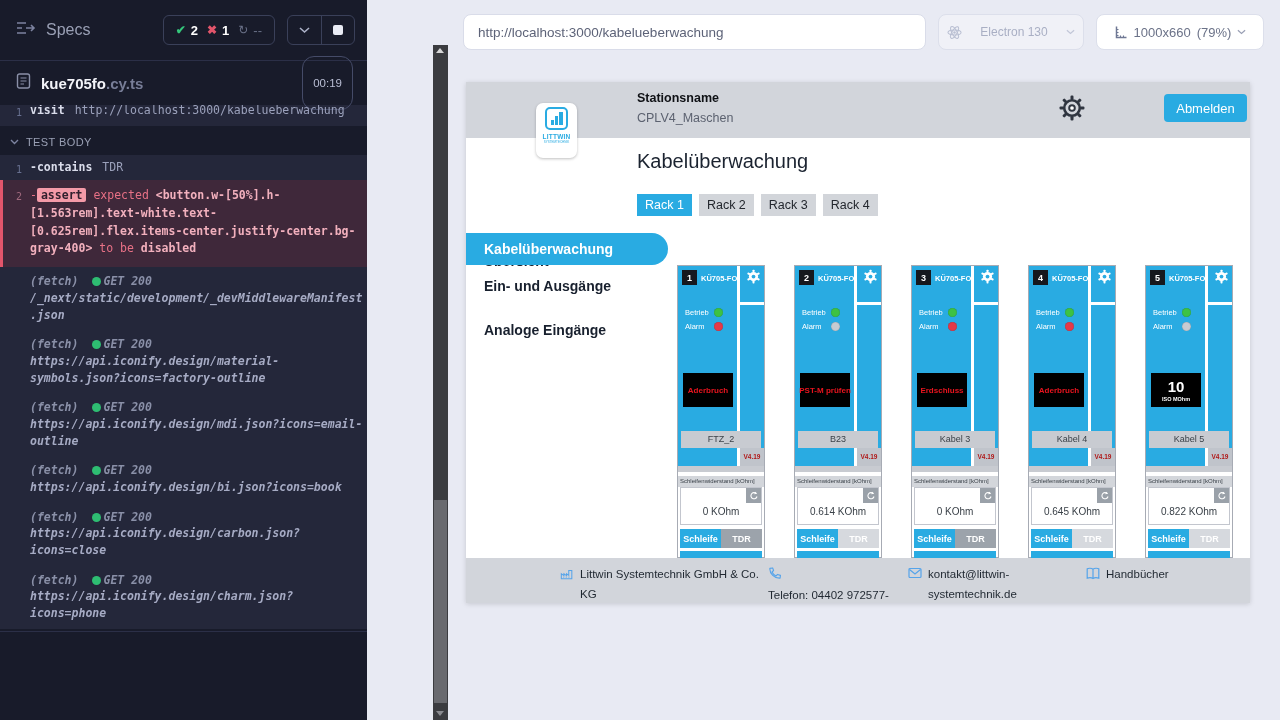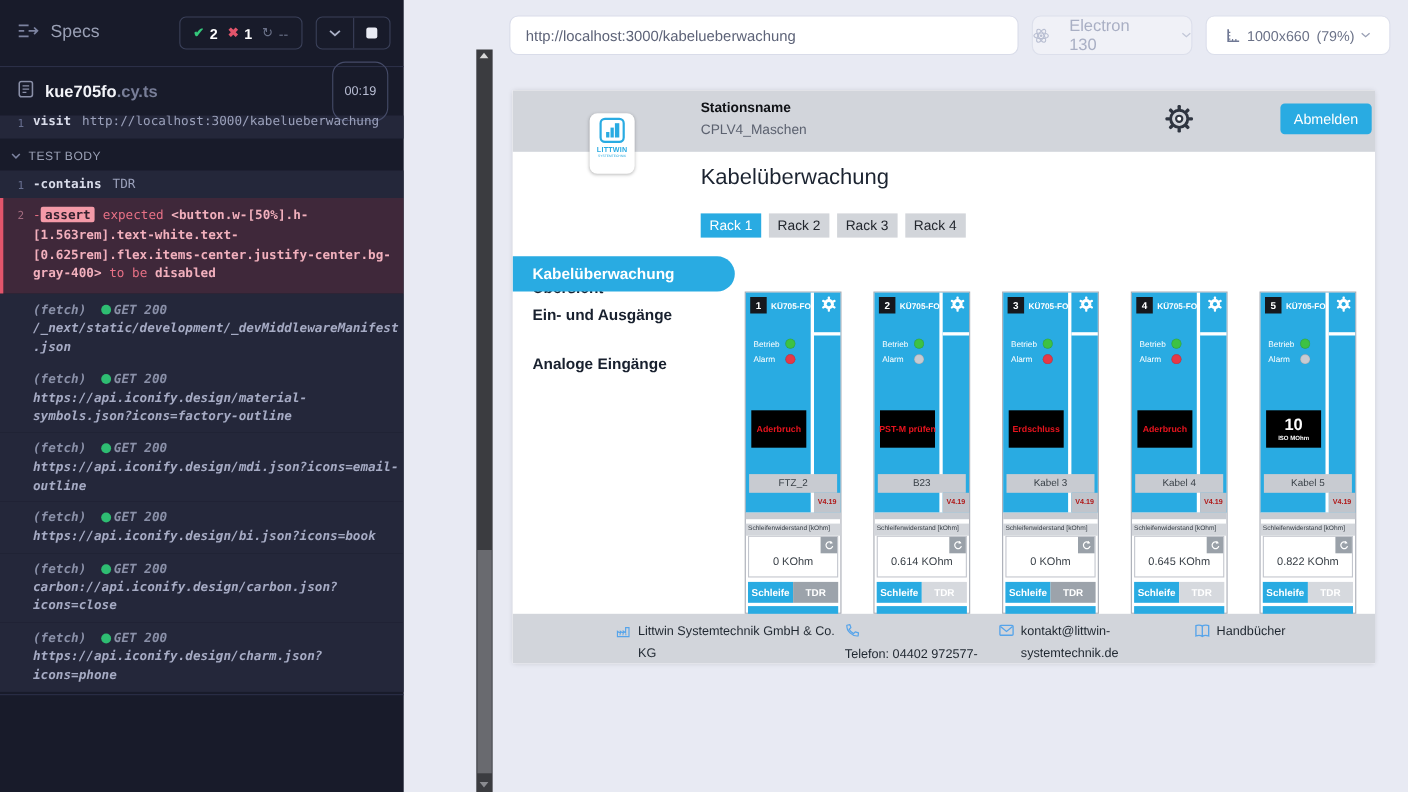--- a/index.html
+++ b/index.html
@@ -58,21 +58,21 @@
 
   
   #cy-scrollbar { position:absolute; left:433px; top:45px; width:15px; height:675px; background:#3b3c40; }
   .sb-up { position:absolute; top:3px; left:3px; width:0; height:0; border-left:4.5px solid transparent; border-right:4.5px solid transparent; border-bottom:5px solid #d8d8d8; }
   .sb-down { position:absolute; bottom:4px; left:3px; width:0; height:0; border-left:4.5px solid transparent; border-right:4.5px solid transparent; border-top:5px solid #8a8b90; }
   .sb-thumb { position:absolute; left:1px; top:455px; width:13px; height:203px; background:#696a6f; }
 
   
   #right-pane { position:absolute; left:448px; top:0; width:832px; height:720px; background:#e8eaf3; }
   .url-box { position:absolute; left:15px; top:14px; width:463px; height:36px; background:#fff; border:1px solid #d9dce9; border-radius:8px; display:flex; align-items:center; padding:0 14px; font-size:13.5px; color:#5d6378; }
-  .browser-select { position:absolute; left:490px; top:14px; width:146px; height:36px; border:1px solid #dcdfeb; border-radius:8px; background:rgba(255,255,255,.35); display:flex; align-items:center; justify-content:center; gap:18px; color:#a9afc4; font-size:15px; }
+  .browser-select { position:absolute; left:490px; top:14px; width:146px; height:36px; border:1px solid #dcdfeb; border-radius:8px; background:rgba(255,255,255,.35); display:flex; align-items:center; justify-content:center; gap:18px; color:#a9afc4; font-size:12px; }
   .size-select { position:absolute; left:648px; top:14px; width:168px; height:36px; border:1px solid #dcdfeb; border-radius:8px; background:#fff; display:flex; align-items:center; justify-content:center; gap:6px; color:#6b7288; font-size:13px; }
 
   
   .app-frame { position:absolute; left:18px; top:82px; width:784px; height:521px; background:#fff; box-shadow:0 1px 5px rgba(0,0,0,.15); overflow:hidden; }
   .app-header { position:absolute; left:0; top:0; width:784px; height:56px; background:#d2d5db; }
   .logo-badge { position:absolute; left:70px; top:21px; width:41px; height:55px; background:#fff; border-radius:7px; box-shadow:0 1px 3px rgba(0,0,0,.25); z-index:3; display:flex; flex-direction:column; align-items:center; padding-top:4px; }
   .logo-mark { width:23px; height:23px; border:2px solid #29abe2; border-radius:5px; display:flex; align-items:flex-end; justify-content:center; gap:1px; padding:2px 2px 3px 2px; }
   .logo-mark i { display:block; background:#29abe2; width:3px; }
   .logo-mark i.b1 { height:5px; } .logo-mark i.b2 { height:9px; } .logo-mark i.b3 { height:13px; width:4px; }
   .logo-line1 { font-size:6.5px; font-weight:bold; color:#29abe2; margin-top:3px; letter-spacing:.2px; }
@@ -213,21 +213,21 @@
   <div class="cmd-row fetch-row">
     <div class="cmd-num"></div>
     <div class="fetch-body"><span class="fetch-label">(fetch)</span><span class="fetch-dot"></span><span class="fetch-method">GET 200</span><span class="fetch-url">https://api.iconify.design/mdi.json?icons=email-outline</span></div>
   </div>
   <div class="cmd-row fetch-row">
     <div class="cmd-num"></div>
     <div class="fetch-body"><span class="fetch-label">(fetch)</span><span class="fetch-dot"></span><span class="fetch-method">GET 200</span><span class="fetch-url">https://api.iconify.design/bi.json?icons=book</span></div>
   </div>
   <div class="cmd-row fetch-row">
     <div class="cmd-num"></div>
-    <div class="fetch-body"><span class="fetch-label">(fetch)</span><span class="fetch-dot"></span><span class="fetch-method">GET 200</span><span class="fetch-url">carbon://api.iconify.design/carbon.json?icons=close</span></div>
+    <div class="fetch-body"><span class="fetch-label">(fetch)</span><span class="fetch-dot"></span><span class="fetch-method">GET 200</span><span class="fetch-url">https://api.iconify.design/carbon.json?icons=close</span></div>
   </div>
   <div class="cmd-row fetch-row">
     <div class="cmd-num"></div>
     <div class="fetch-body"><span class="fetch-label">(fetch)</span><span class="fetch-dot"></span><span class="fetch-method">GET 200</span><span class="fetch-url">https://api.iconify.design/charm.json?icons=phone</span></div>
   </div>
 
   <div class="cy-bottom-divider"></div>
 </div>
 
 <div id="cy-scrollbar">

